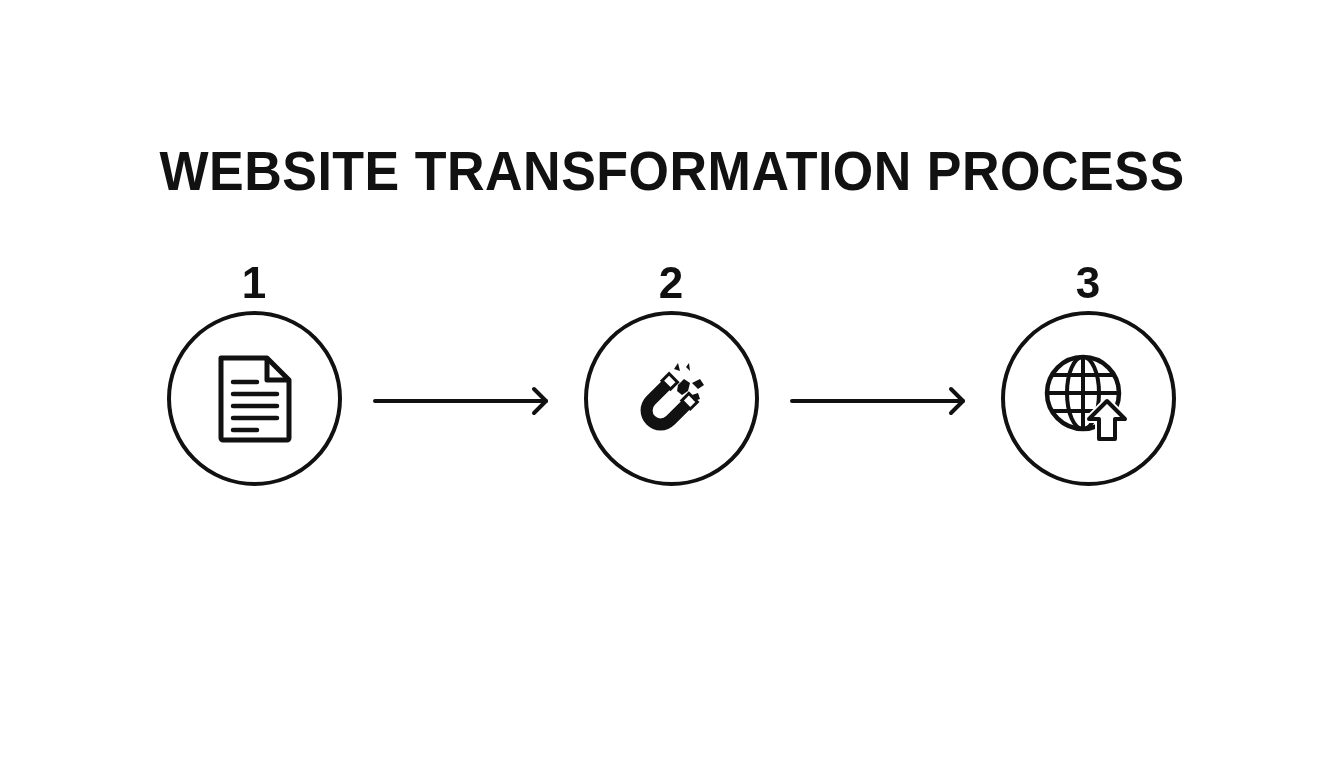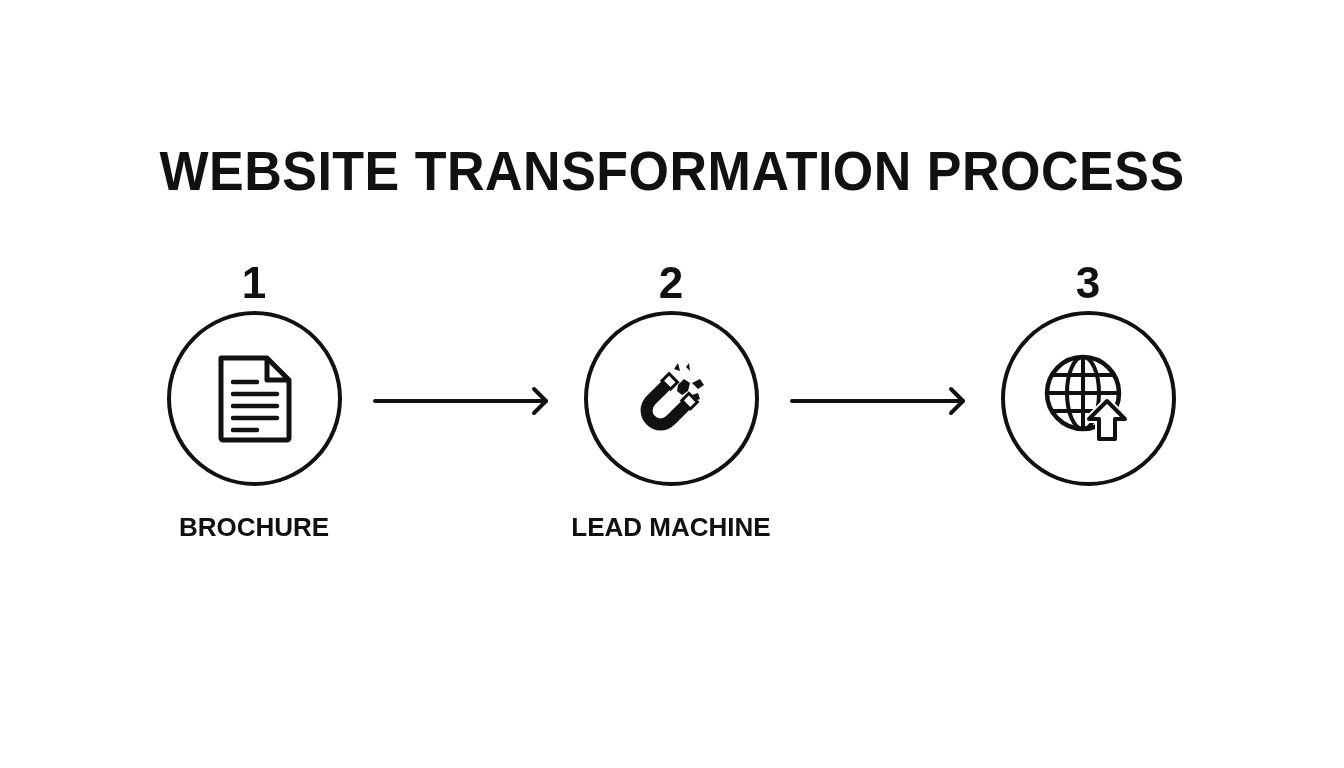--- a/index.html
+++ b/index.html
@@ -75,21 +75,20 @@
     <svg width="80" height="90" viewBox="0 0 80 90">
       <path d="M6 4 H52 L74 26 V84 a2 2 0 0 1 -2 2 H8 a2 2 0 0 1 -2 -2 Z" fill="none" stroke="#111" stroke-width="5" stroke-linejoin="round"></path>
       <path d="M52 4 V26 H74" fill="none" stroke="#111" stroke-width="5" stroke-linejoin="round"></path>
       <line x1="18" y1="28" x2="42" y2="28" stroke="#111" stroke-width="4.5" stroke-linecap="round"></line>
       <line x1="18" y1="40" x2="62" y2="40" stroke="#111" stroke-width="4.5" stroke-linecap="round"></line>
       <line x1="18" y1="52" x2="62" y2="52" stroke="#111" stroke-width="4.5" stroke-linecap="round"></line>
       <line x1="18" y1="64" x2="62" y2="64" stroke="#111" stroke-width="4.5" stroke-linecap="round"></line>
       <line x1="18" y1="76" x2="42" y2="76" stroke="#111" stroke-width="4.5" stroke-linecap="round"></line>
     </svg>
   </div>
-  <span class="step-label">BROCHURE</span>
 </div>
 
 <svg class="arrow" style="left:372px;" width="180" height="30" viewBox="0 0 180 30">
   <line x1="3" y1="15" x2="174" y2="15" stroke="#111" stroke-width="4" stroke-linecap="round"></line>
   <polyline points="162,3 174,15 162,27" fill="none" stroke="#111" stroke-width="4" stroke-linecap="round" stroke-linejoin="round"></polyline>
 </svg>
 
 <div class="step" style="left:551px;">
   <span class="step-number">2</span>
   <div class="step-circle">
@@ -99,21 +98,20 @@
         <rect x="20" y="30" width="12" height="10" fill="#fff" stroke="#111" stroke-width="3"></rect>
         <rect x="48" y="30" width="12" height="10" fill="#fff" stroke="#111" stroke-width="3"></rect>
       </g>
       <polygon points="56,36 62,30 68,34 66,42 60,46 55,42" fill="#111"></polygon>
       <polygon points="70,34 78,30 82,36 76,40" fill="#111"></polygon>
       <polygon points="52,20 56,14 58,22" fill="#111"></polygon>
       <polygon points="64,18 67,14 68,22" fill="#111"></polygon>
       <polygon points="70,46 76,44 78,50 72,52" fill="#111"></polygon>
     </svg>
   </div>
-  <span class="step-label">LEAD MACHINE</span>
 </div>
 
 <svg class="arrow" style="left:789px;" width="180" height="30" viewBox="0 0 180 30">
   <line x1="3" y1="15" x2="174" y2="15" stroke="#111" stroke-width="4" stroke-linecap="round"></line>
   <polyline points="162,3 174,15 162,27" fill="none" stroke="#111" stroke-width="4" stroke-linecap="round" stroke-linejoin="round"></polyline>
 </svg>
 
 <div class="step" style="left:968px;">
   <span class="step-number">3</span>
   <div class="step-circle">

